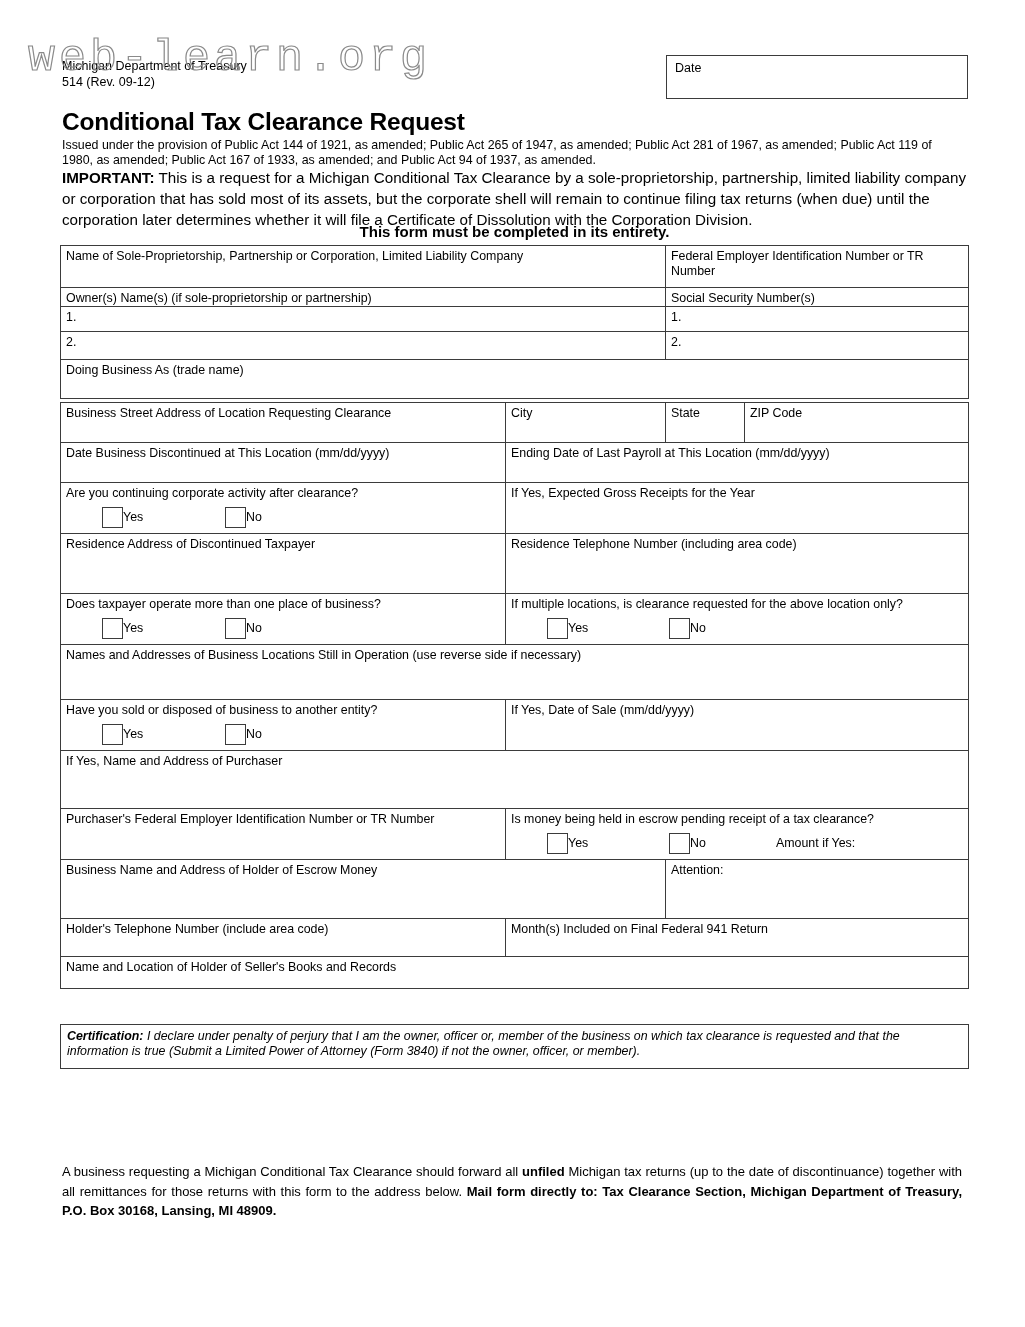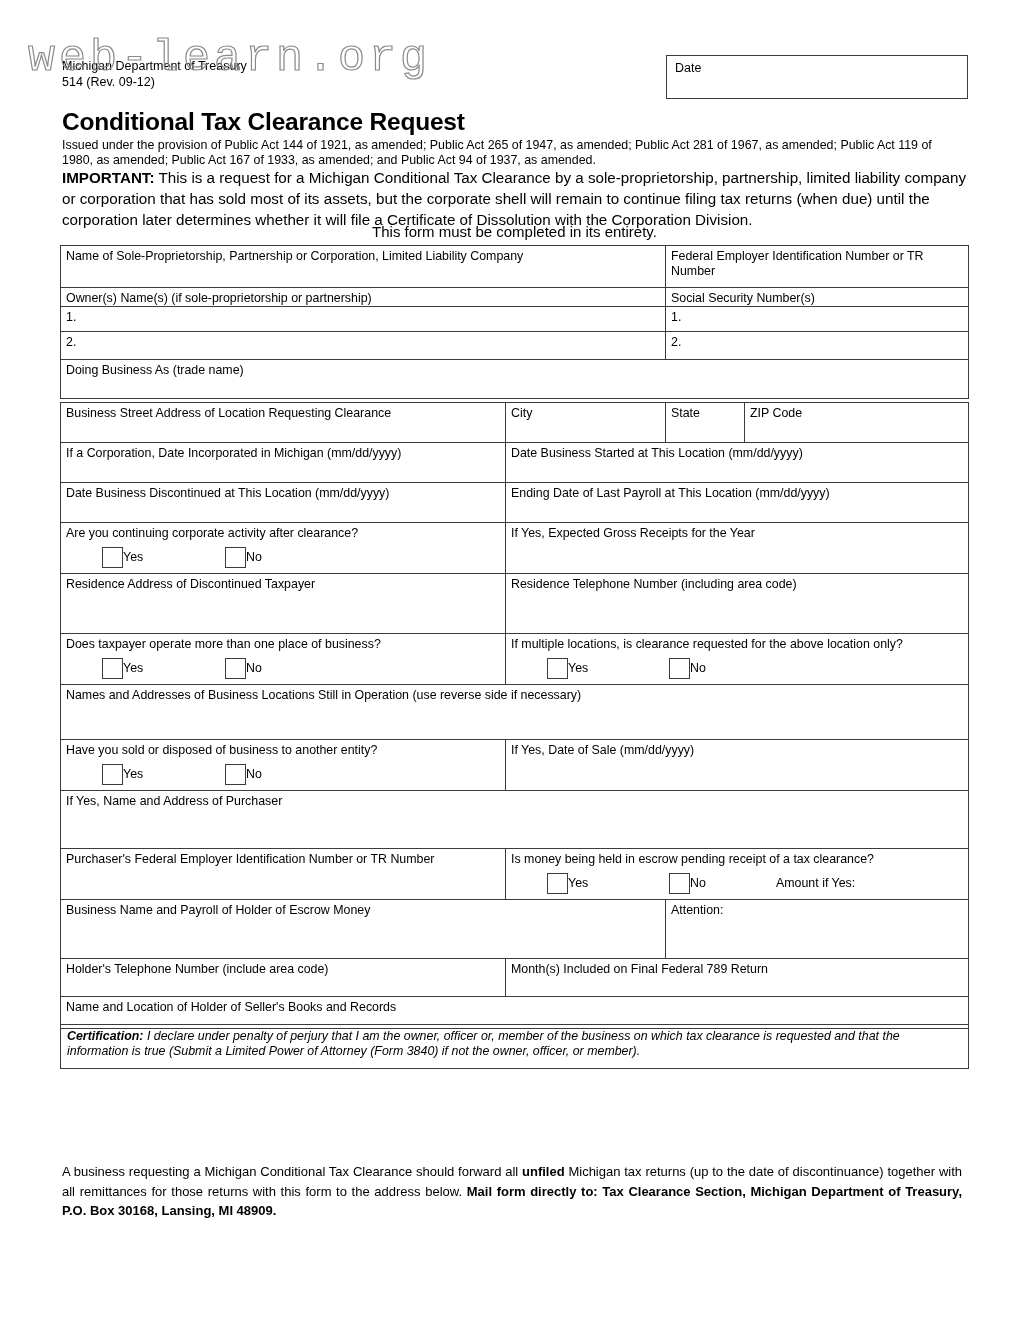--- a/index.html
+++ b/index.html
@@ -86,21 +86,21 @@
   }
   .important b { font-weight: bold; }
 
   .entirety {
     position: absolute;
     left: 62px;
     top: 223px;
     width: 905px;
     text-align: center;
     font-size: 15px;
-    font-weight: normal;
+    font-weight: bold;
   }
 
   
   .tbl {
     position: absolute;
     left: 60px;
     width: 908px;
     border-collapse: collapse;
     table-layout: fixed;
   }
@@ -246,28 +246,20 @@
             <span class="cap">City</span>
           </td>
       <td>
             <span class="cap">State</span>
           </td>
       <td>
             <span class="cap">ZIP Code</span>
           </td>
     </tr>
 
-    <tr>
-      <td style="height:40px">
-            <span class="cap">If a Corporation, Date Incorporated in Michigan (mm/dd/yyyy)</span>
-          </td>
-      <td colspan="3">
-            <span class="cap">Date Business Started at This Location (mm/dd/yyyy)</span>
-          </td>
-    </tr>
 
     <tr>
       <td style="height:40px">
             <span class="cap">Date Business Discontinued at This Location (mm/dd/yyyy)</span>
           </td>
       <td colspan="3">
             <span class="cap">Ending Date of Last Payroll at This Location (mm/dd/yyyy)</span>
           </td>
     </tr>
 
@@ -366,33 +358,33 @@
           </span>
           <span class="cbgrp" style="left:265px; top:3px">
             <span class="cblbl" style="margin-left:0">Amount if Yes:</span>
           </span>
         </div>
       </td>
     </tr>
 
     <tr>
       <td colspan="2" style="height:59px">
-            <span class="cap">Business Name and Payroll of Holder of Escrow Money</span>
+            <span class="cap">Business Name and Address of Holder of Escrow Money</span>
           </td>
       <td colspan="2">
             <span class="cap">Attention:</span>
           </td>
     </tr>
 
     <tr>
       <td style="height:38px">
             <span class="cap">Holder's Telephone Number (include area code)</span>
           </td>
       <td colspan="3">
-            <span class="cap">Month(s) Included on Final Federal 789 Return</span>
+            <span class="cap">Month(s) Included on Final Federal 941 Return</span>
           </td>
     </tr>
 
     <tr>
       <td colspan="4" style="height:32px">
             <span class="cap">Name and Location of Holder of Seller's Books and Records</span>
           </td>
     </tr>
   </tbody>
     </table>

